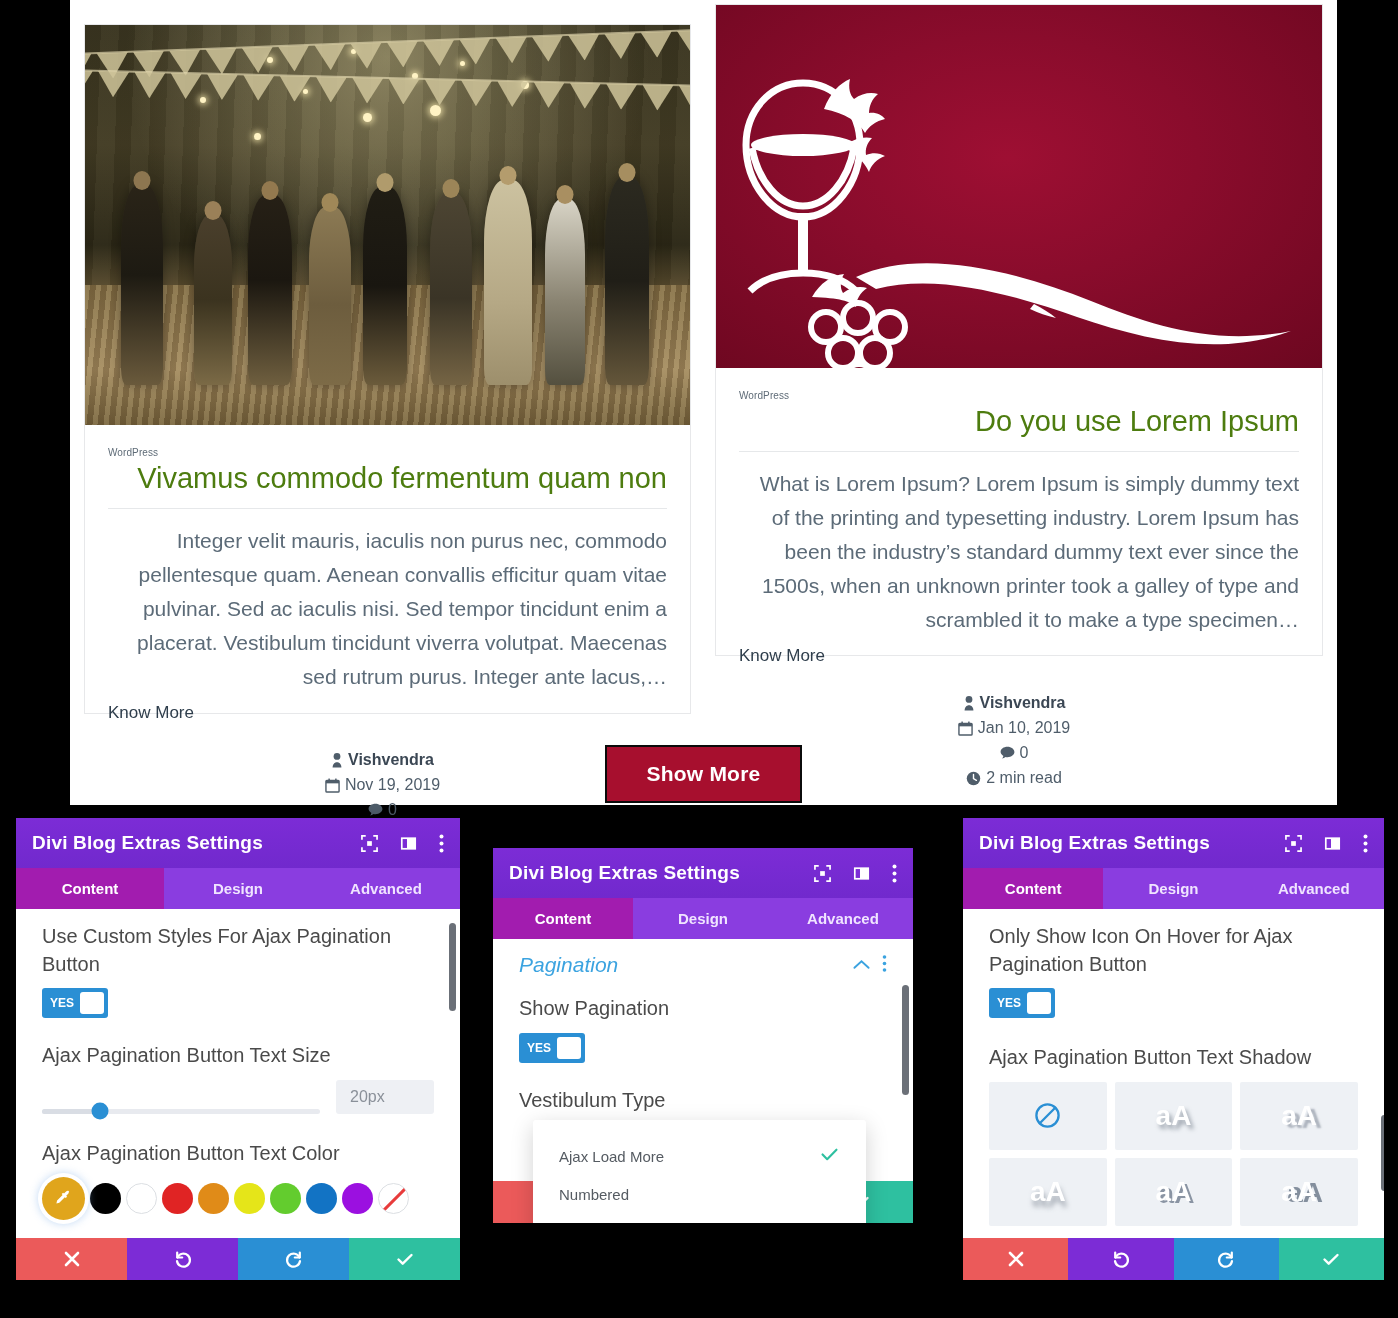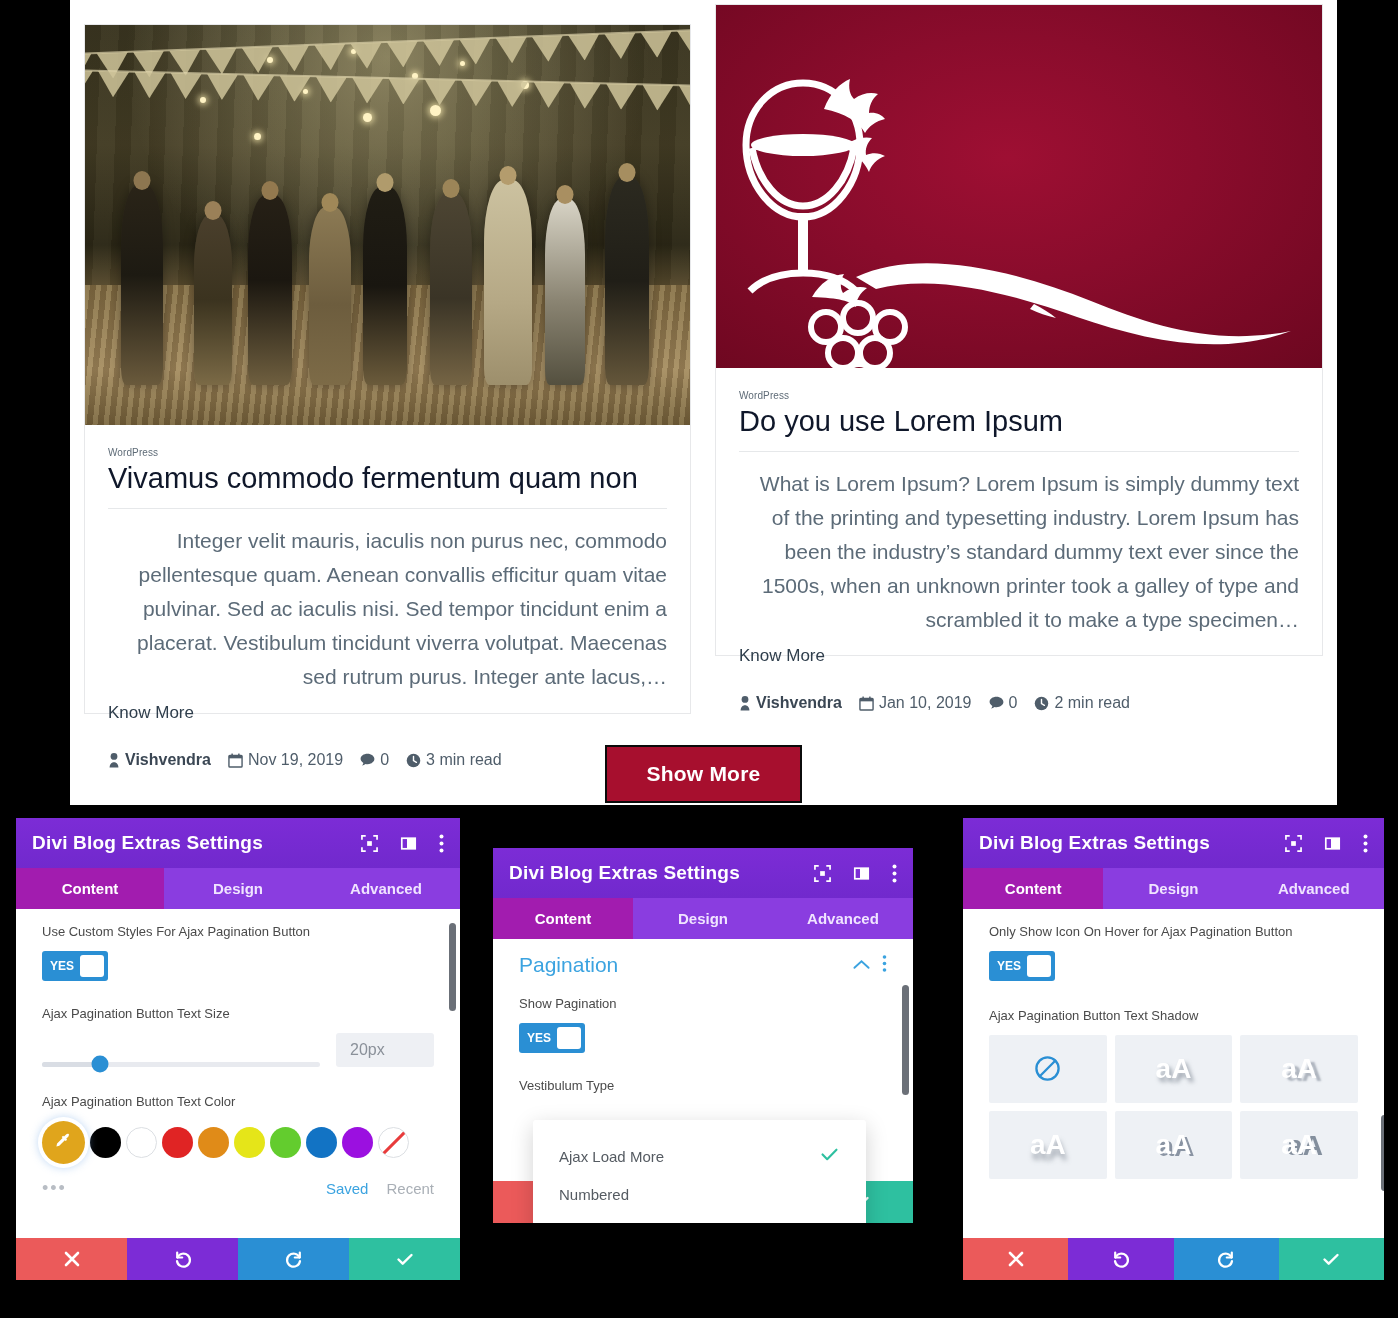--- a/index.html
+++ b/index.html
@@ -76,32 +76,33 @@
     background:
       radial-gradient(ellipse 75% 80% at 48% 42%, #9e0f33 0%, #8a0c2c 42%, #6d0720 100%);
   }
 
   .card-body { padding: 22px 23px 0 23px; }
   .cat {
     font-size: 10px; color: #5e6b77; letter-spacing: .1px; margin-bottom: 3px;
     font-family: "Liberation Sans", sans-serif;
   }
   .title {
-    font-size: 29px; line-height: 1.18; color: #0f172a; font-weight: 400;
+    font-size: 29px; line-height: 1.18; color: #4d7c0f; font-weight: 400;
     padding-bottom: 13px; border-bottom: 1px solid #e6e8ea; margin-bottom: 15px;
     font-family: "Liberation Sans", sans-serif;
+    text-align: right;
   }
   .excerpt {
     font-size: 21px; line-height: 1.62; color: #5c6b78; margin-bottom: 9px; text-align: right;
   }
   .know-more { font-size: 17px; color: #2f3e4c; }
   .meta {
     display: flex; align-items: center; gap: 7px;
     margin-top: 28px; padding-bottom: 20px;
-    font-size: 16px; color: #4f5d6a;
+    font-size: 16px; color: #4f5d6a; flex-direction: column;
   }
   .meta .mi { display: inline-flex; align-items: center; gap: 5px; margin-right: 10px; }
   .meta .author { font-weight: 700; color: #3b4754; }
   .meta svg { display: block; }
 
   
   .showmore-wrap {
     position: absolute; left: 0; right: 0; top: 745px;
     display: flex; justify-content: center;
   }
@@ -134,23 +135,23 @@
 
   .tabs { display: flex; background: #8a3de0; }
   .tab {
     font-size: 15px; font-weight: 700; color: #f0e4ff;
     padding: 12px 0; width: 33.33%; text-align: center; cursor: pointer;
   }
   .tab.active { background: #a21caf; color: #ffffff; }
 
   .panel-body { flex: 1; position: relative; overflow: hidden; background: #fff; padding: 14px 26px 0 26px; }
 
-  .field-label { font-size: 13px; line-height: 1.38; color: #4a4a4a; margin-bottom: 10px; }
+  .field-label { font-size: 20px; line-height: 1.38; color: #4a4a4a; margin-bottom: 10px; }
   .section-title { font-size: 21px; color: #3ba3e0; font-weight: 400; }
-  .section-row { display: flex; align-items: center; justify-content: space-between; margin-bottom: 18px; }
+  .section-row { display: flex; align-items: center; justify-content: space-between; margin-bottom: 18px; font-style: italic; }
   .section-ctrls { display:flex; align-items:center; gap:12px; color:#3ba3e0; }
 
   .toggle {
     display: inline-flex; align-items: center; background: #2a8fd4;
     border-radius: 3px; padding: 4px; width: 66px; height: 30px; cursor: pointer;
   }
   .toggle .t-label { color: #fff; font-size: 12px; font-weight: 700; padding: 0 6px 0 4px; }
   .toggle .knob { width: 28px; height: 22px; background: #fff; border-radius: 3px; }
 
   .slider-row { display: flex; align-items: flex-end; gap: 16px; margin: 4px 0 26px 0; }

